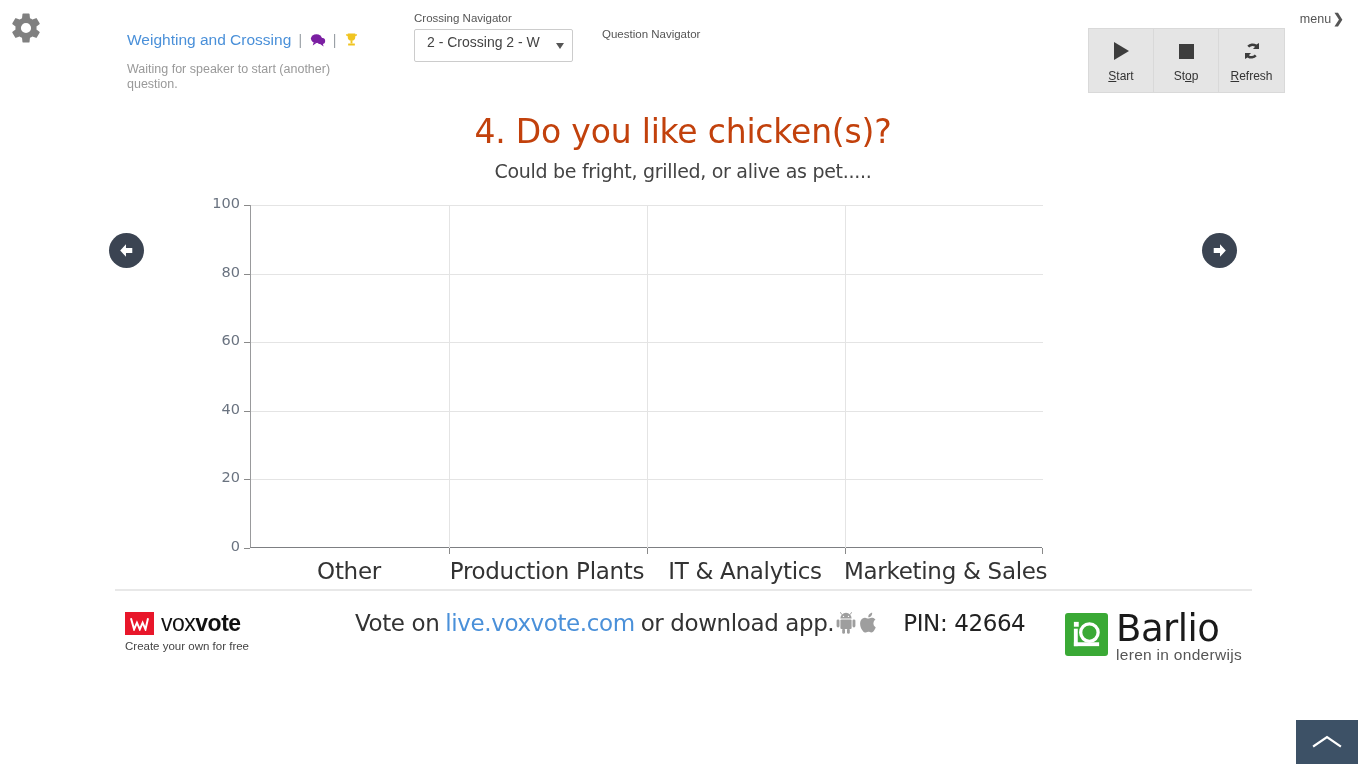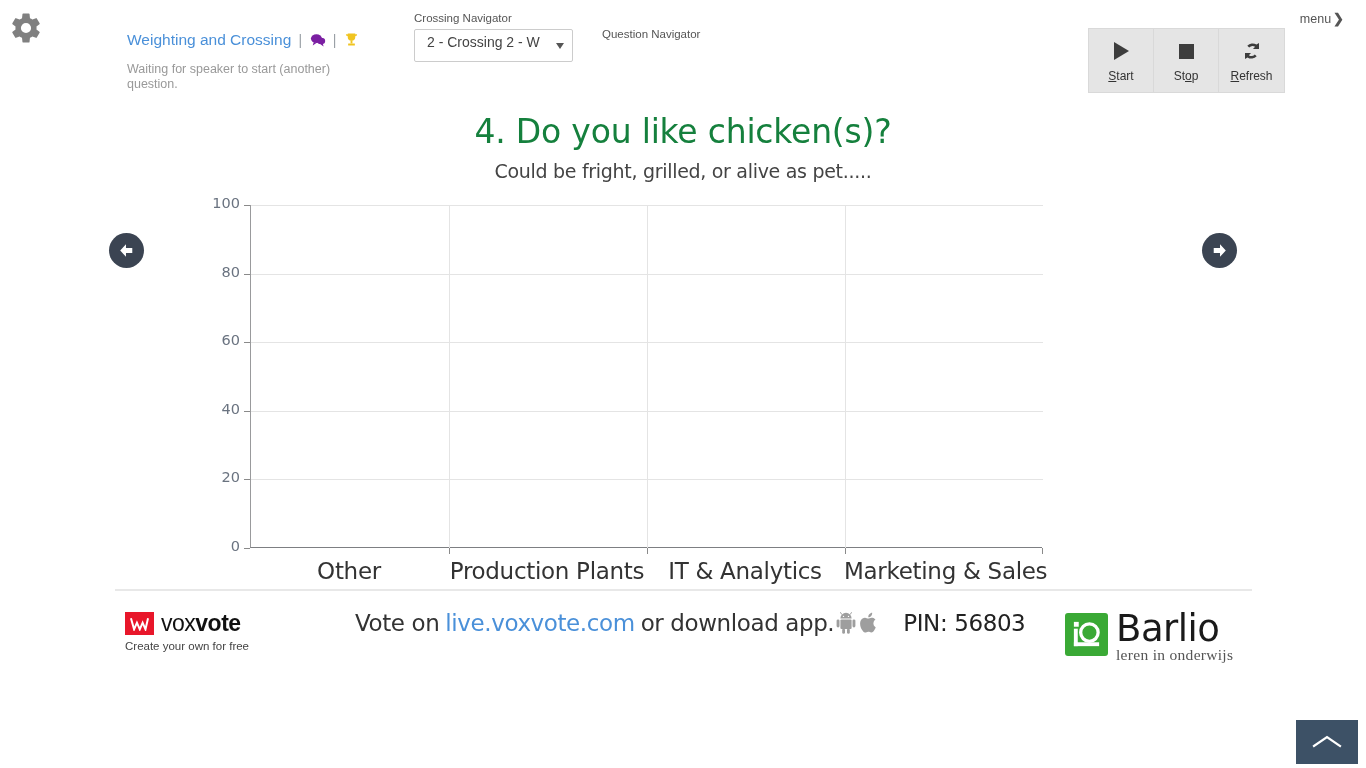--- a/index.html
+++ b/index.html
@@ -100,21 +100,21 @@
   .ctrl-glyph { height: 26px; display: flex; align-items: center; justify-content: center; }
   .ctrl-label {
     font-size: 12px; color: #333333; margin-top: 5px;
   }
   .ctrl-label u { text-decoration: underline; }
 
   
   .q-title {
     position: absolute; left: 0; top: 112px; width: 1366px;
     text-align: center;
-    font-size: 33px; color: #15803d;
+    font-size: 33px; color: #c2410c;
     font-family: "DejaVu Sans", sans-serif;
     font-weight: 400;
     letter-spacing: -0.2px;
   }
   .q-sub {
     position: absolute; left: 0; top: 160px; width: 1366px;
     text-align: center;
     font-size: 19px; color: #444444;
     font-family: "DejaVu Sans", sans-serif;
     letter-spacing: -0.3px;
@@ -228,21 +228,21 @@
     display: flex; align-items: center; justify-content: center;
     margin-right: 8px; margin-top: 3px;
   }
   .barlio-word {
     font-size: 37px; color: #1a1a1a; line-height: 38px;
     font-family: "DejaVu Sans", sans-serif;
     font-weight: 400; letter-spacing: -0.5px;
   }
   .barlio-tag {
     font-size: 15.5px; color: #555555; margin-top: -2px;
-    font-family: Liberation Serif, serif;
+    font-family: Liberation Sans, sans-serif;
     letter-spacing: 0.3px;
   }
 
   
   .scroll-top {
     position: absolute; right: 8px; bottom: 4px;
     width: 62px; height: 44px;
     background: #3d5166;
     display: flex; align-items: center; justify-content: center;
     cursor: pointer;
@@ -413,21 +413,21 @@
           <circle cx="7.5" cy="4.4" r="0.7" fill="#ffffff"></circle>
           <circle cx="12.5" cy="4.4" r="0.7" fill="#ffffff"></circle>
         </svg>
       </span>
       <span class="store-ic">
         <svg width="19" height="22" viewBox="0 0 19 22" aria-hidden="true">
           <path d="M13.4 11.4c0-2.5 2-3.7 2.1-3.8-1.1-1.7-2.9-1.9-3.6-1.9-1.5-.2-3 .9-3.8.9-.8 0-2-.9-3.2-.8-1.7 0-3.2 1-4 2.5-1.7 3-.4 7.4 1.2 9.8.8 1.2 1.8 2.5 3 2.4 1.2 0 1.7-.8 3.1-.8 1.5 0 1.9.8 3.2.7 1.3 0 2.2-1.2 3-2.4.9-1.4 1.3-2.7 1.3-2.8-.1 0-2.4-1-2.3-3.8z" fill="#9e9e9e"></path>
           <path d="M11.2 3.9c.7-.8 1.1-2 1-3.1-1 0-2.2.7-2.9 1.5-.6.7-1.2 1.9-1 3 1.1.1 2.2-.6 2.9-1.4z" fill="#9e9e9e"></path>
         </svg>
       </span>
-      <span class="pin-text">PIN: 56803</span>
+      <span class="pin-text">PIN: 42664</span>
     </div>
 
     <div class="barlio-logo">
       <span class="barlio-mark">
         <svg width="33" height="33" viewBox="0 0 34 34" aria-hidden="true">
           <rect x="4" y="4" width="5" height="5" fill="#ffffff"></rect>
           <circle cx="20" cy="15" r="9" fill="none" stroke="#ffffff" stroke-width="3.4"></circle>
           <rect x="4" y="25" width="26" height="4" fill="#ffffff"></rect>
           <rect x="4" y="11" width="4" height="18" fill="#ffffff"></rect>
         </svg>

